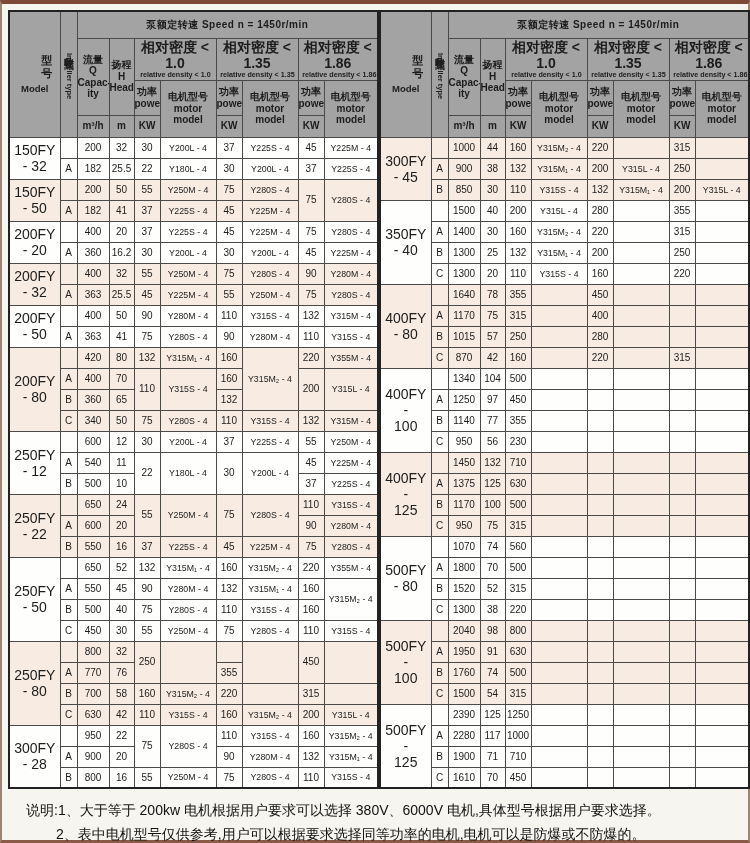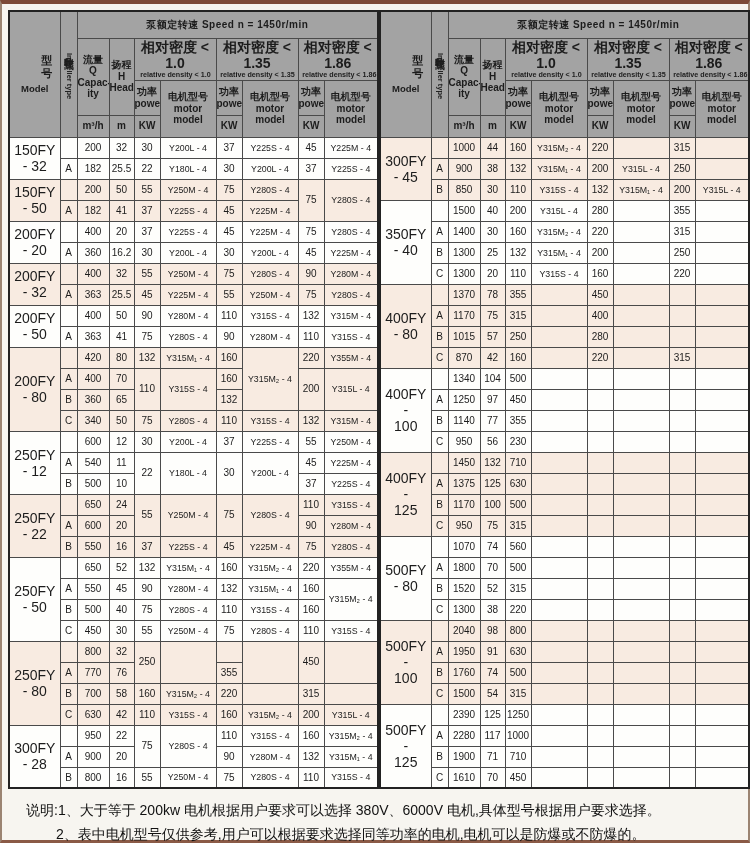--- a/index.html
+++ b/index.html
@@ -597,21 +597,21 @@
             <td class="pw">110</td>
             <td class="mt">Y315S - 4</td>
             <td class="pw">160</td>
             <td class="mt"></td>
             <td class="pw">220</td>
             <td class="mt"></td>
           </tr>
           <tr class="tint">
             <td rowspan="4" class="model">400FY - 80</td>
             <td></td>
-            <td>1370</td>
+            <td>1640</td>
             <td>78</td>
             <td class="pw">355</td>
             <td class="mt"></td>
             <td class="pw">450</td>
             <td class="mt"></td>
             <td class="mt"></td>
             <td class="mt"></td>
           </tr>
           <tr class="tint">
             <td>A</td>

